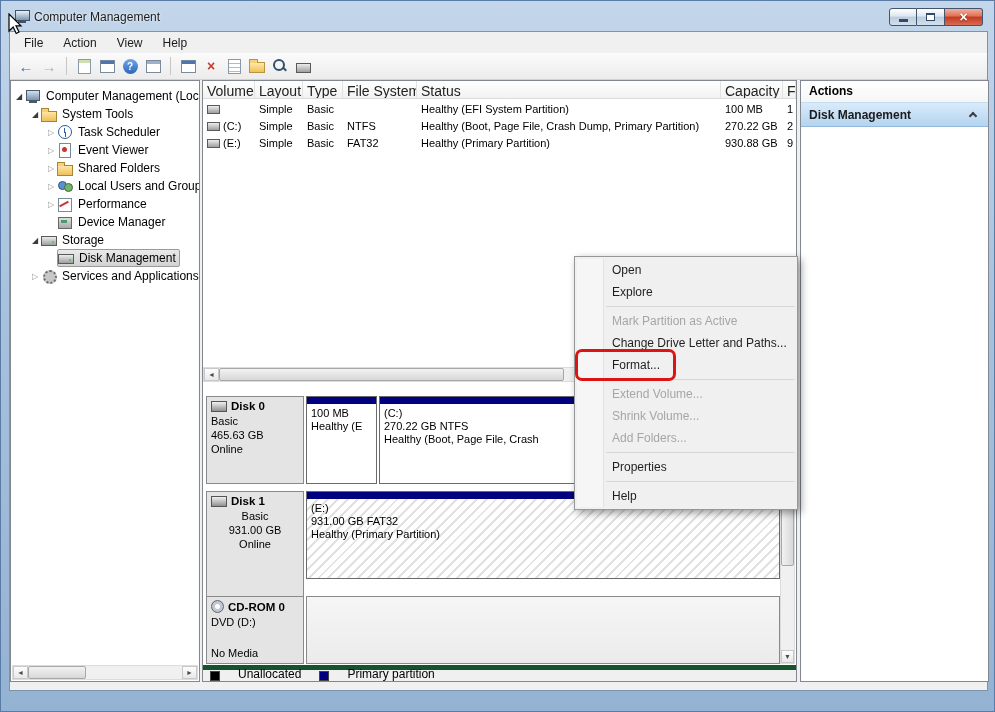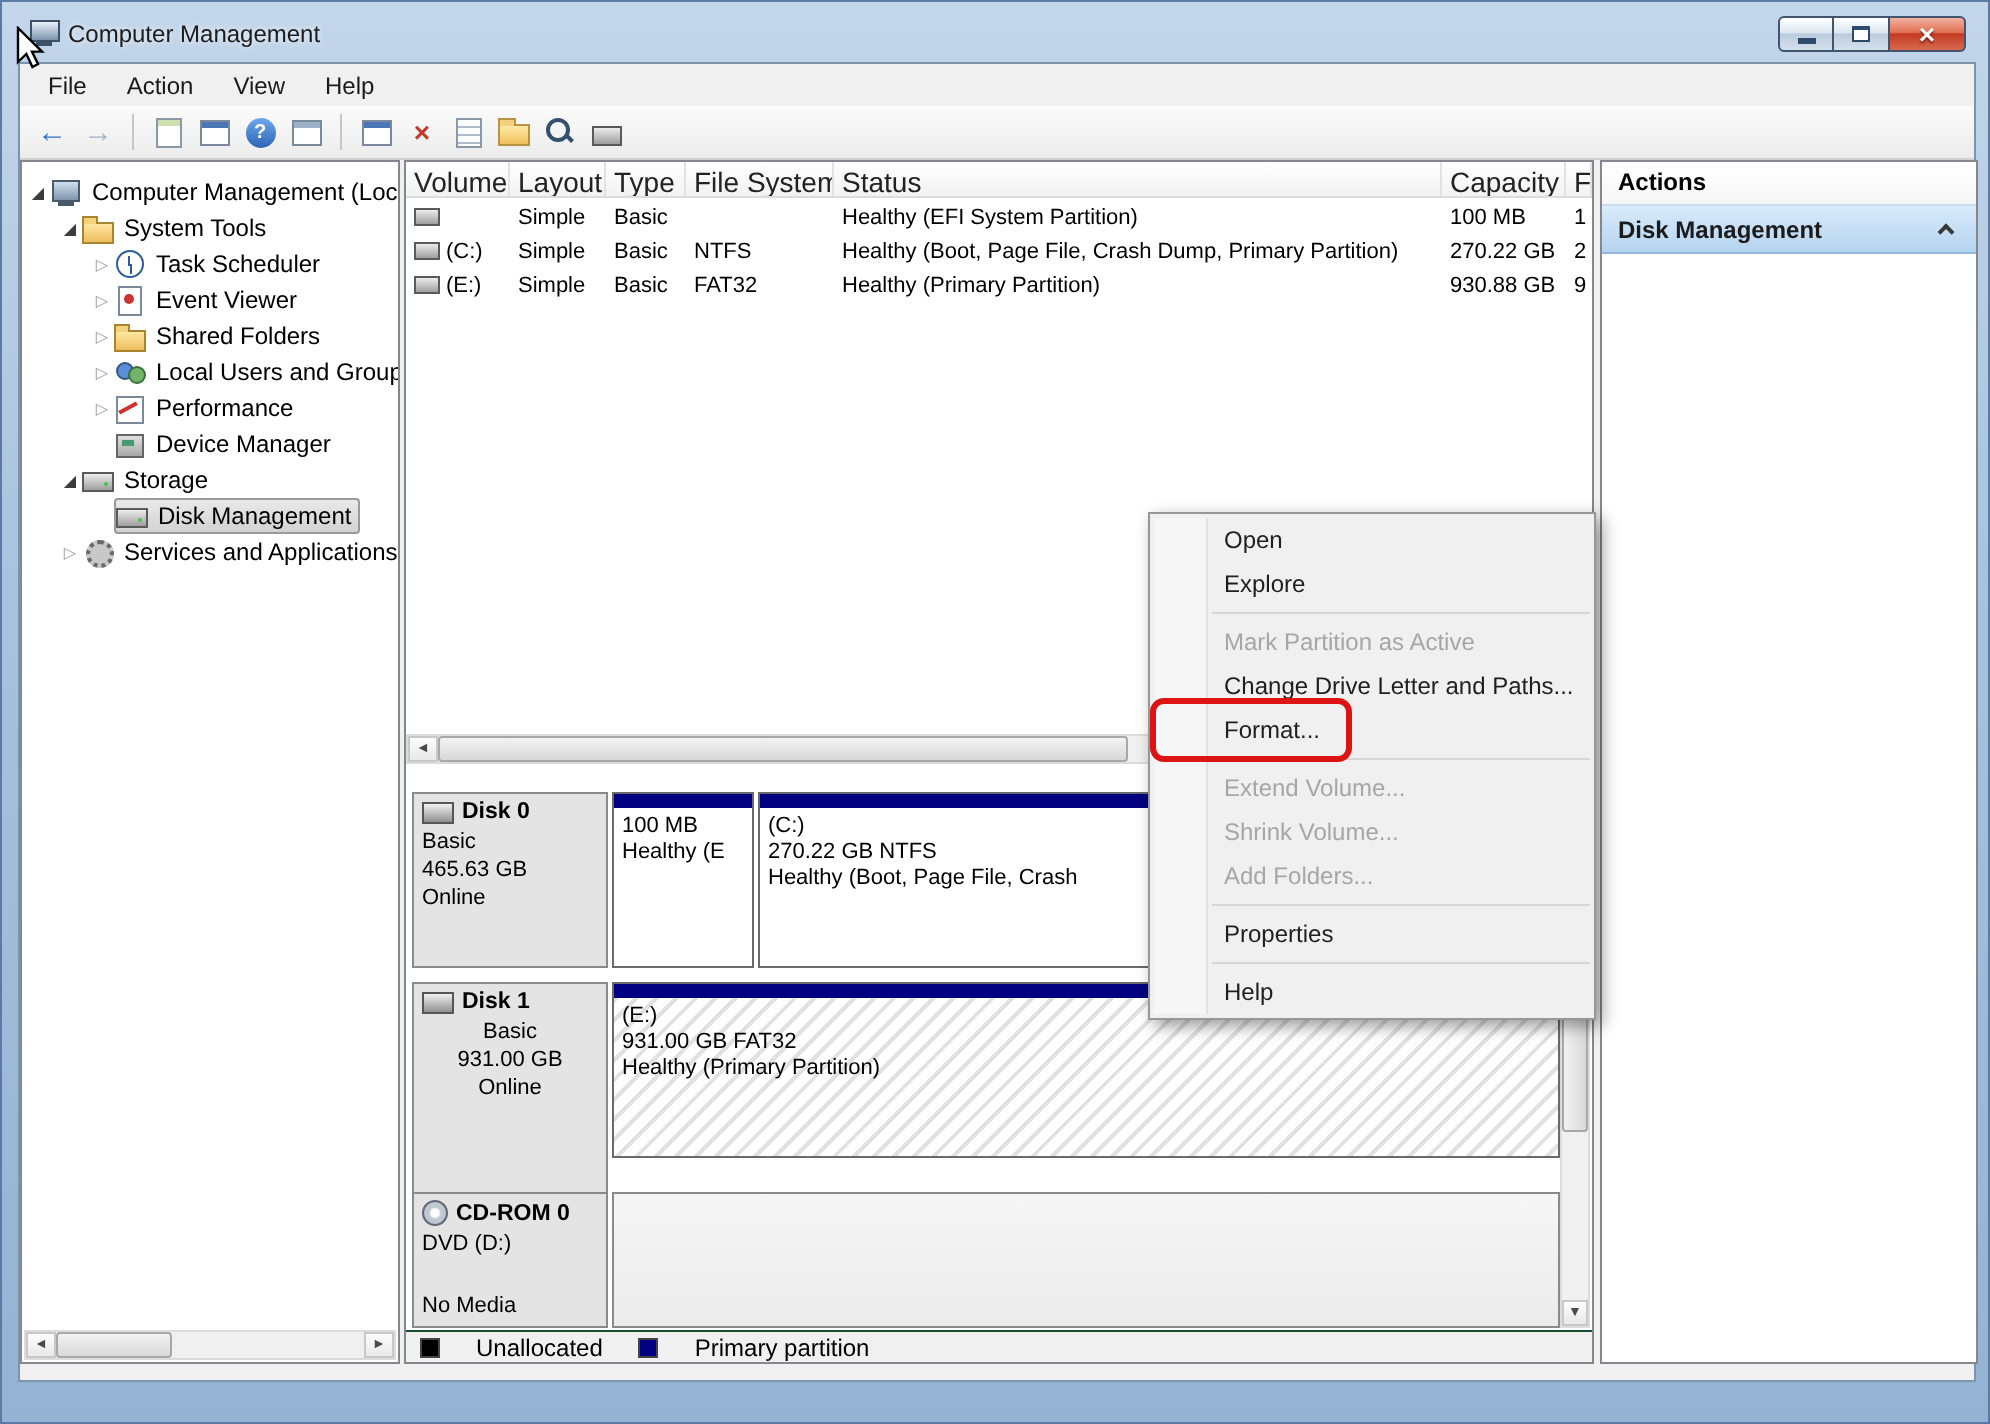--- a/index.html
+++ b/index.html
@@ -92,21 +92,21 @@
   .dh-title{display:flex;align-items:center;gap:4px;font-weight:bold;font-size:11.5px;margin-bottom:2px;}
   .cdisk{width:16px;height:11px;background:linear-gradient(#f0f0f0,#909090);border:1px solid #555;flex:none;}
   .ccd{width:13px;height:13px;border-radius:50%;background:radial-gradient(circle,#ffffff 0 2px,#c0c8d0 3px 5px,#8fa0b0 6px);border:1px solid #667;flex:none;}
   .dh-line{line-height:14px;}
   .partition{position:absolute;border:1px solid #6a6a6a;background:#fff;}
   .pbar{height:7px;margin:0;}
   .ptext{padding:3px 4px;font-size:11px;line-height:13px;white-space:nowrap;overflow:hidden;}
   .partition.hatched .pbody{position:absolute;left:0;top:7px;right:0;bottom:0;background:repeating-linear-gradient(135deg,rgba(120,120,120,.22) 0 2px,transparent 2px 7px);}
   .media-box{position:absolute;border:1px solid #8a8a8a;background:linear-gradient(#f6f6f6,#ebebeb);}
   
-  .legend{position:absolute;left:0;top:584px;width:593px;height:16px;background:#f0f0f0;display:flex;align-items:center;gap:8px;padding-left:7px;border-top:1px solid #14532d;}
+  .legend{position:absolute;left:0;top:584px;width:593px;height:16px;background:#f0f0f0;display:flex;align-items:flex-end;gap:8px;padding-left:7px;border-top:5px solid #14532d;}
   .sw{width:10px;height:10px;border:1px solid #444;flex:none;}
   .legend span{margin-right:10px;}
   
   .ap-header{position:absolute;left:0;top:0;right:0;height:33px;background:linear-gradient(#ffffff,#f1f1f1);border-bottom:1px solid #e0e0e0;font-weight:bold;padding:3px 0 0 8px;}
   .ap-group{position:absolute;left:0;top:21px;right:0;height:25px;background:linear-gradient(#d9ebfb,#b4d4f0);border-top:1px solid #c6dcf0;border-bottom:1px solid #93b8da;display:flex;align-items:center;padding-left:8px;font-weight:bold;color:#1b1b1b;}
   .chev-up{position:absolute;right:12px;top:10px;width:6px;height:6px;border-left:2px solid #3a3a3a;border-top:2px solid #3a3a3a;transform:rotate(45deg);}
   .ap-more{position:absolute;left:0;top:46px;right:0;height:24px;display:flex;align-items:center;padding-left:34px;border-bottom:1px solid #f0f0f0;}
   .tri-right{position:absolute;right:10px;top:9px;width:0;height:0;border-left:6px solid #222;border-top:4px solid transparent;border-bottom:4px solid transparent;}
   
   .ctx{position:absolute;left:548px;top:255px;width:224px;background:#f0f0f0;border:1px solid #979797;box-shadow:3px 3px 8px rgba(0,0,0,.4);z-index:50;padding:2px 0;margin-left:25px;}

